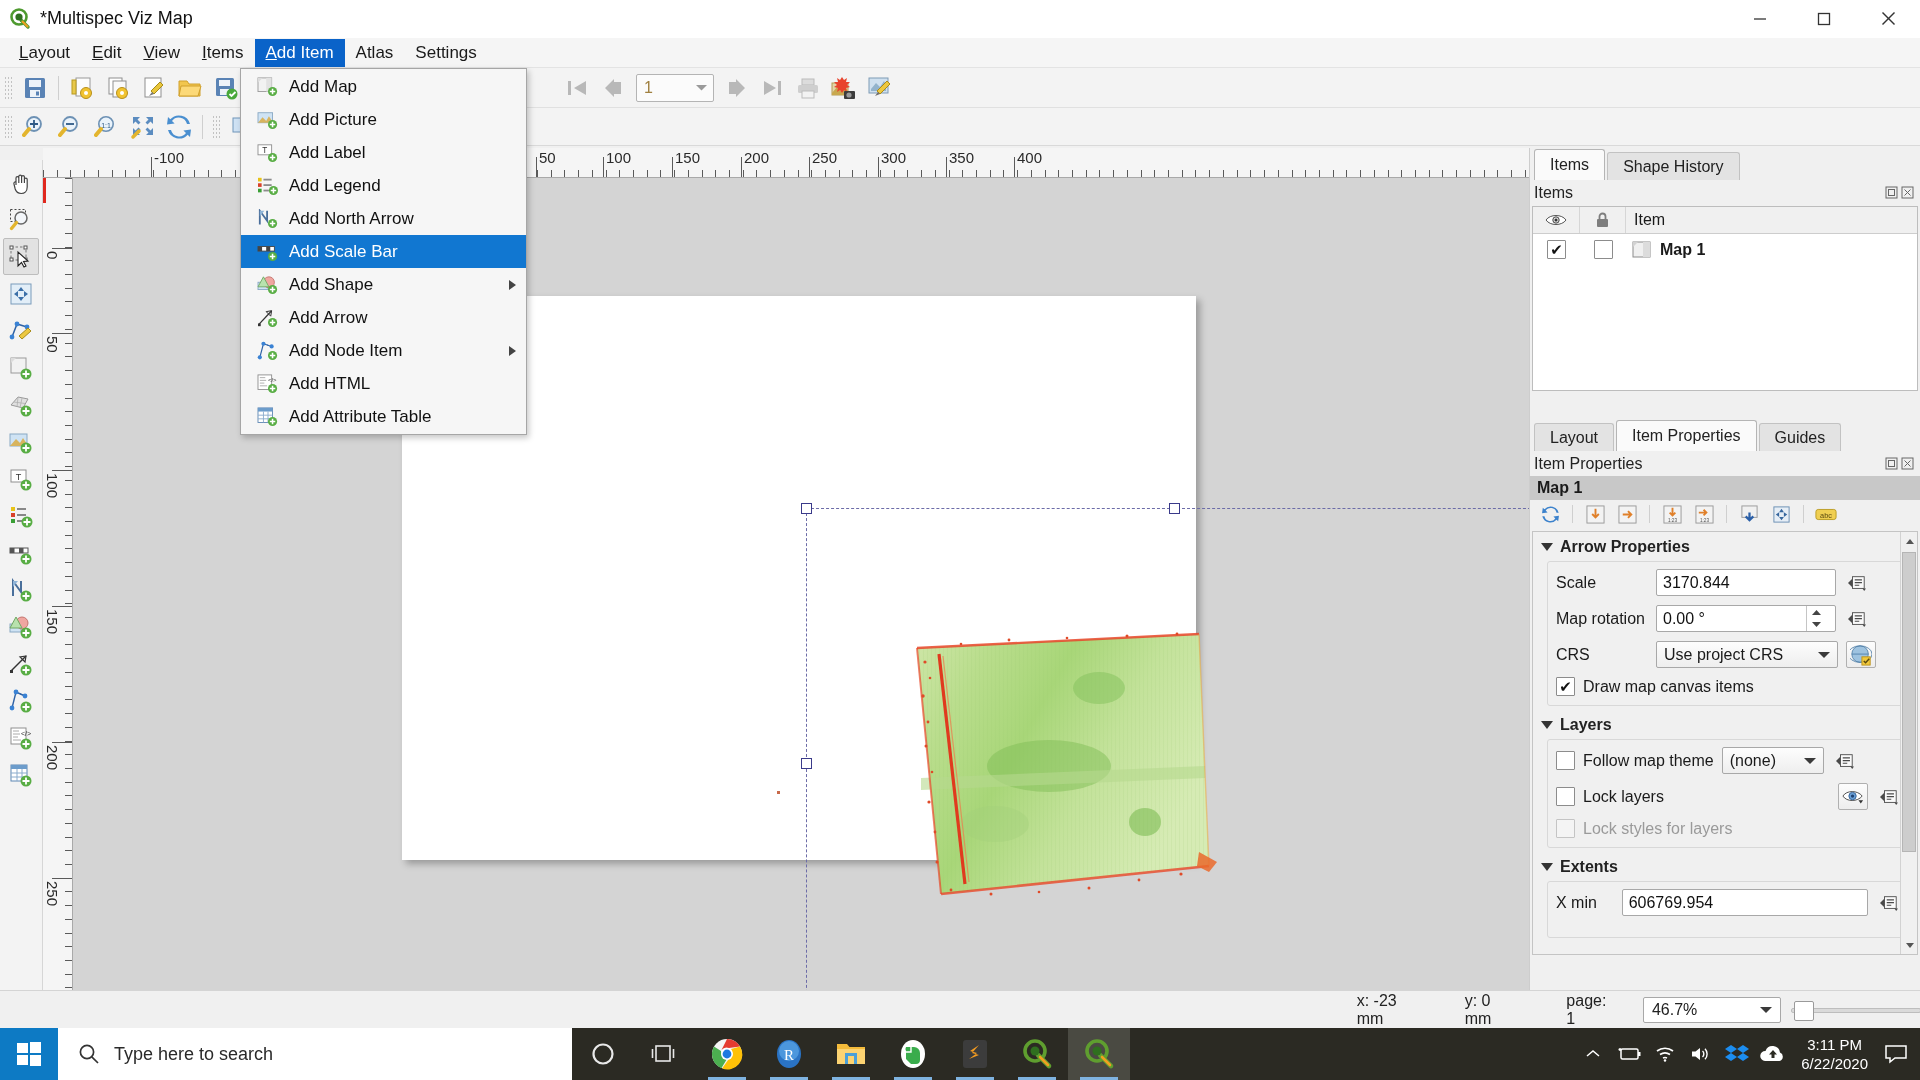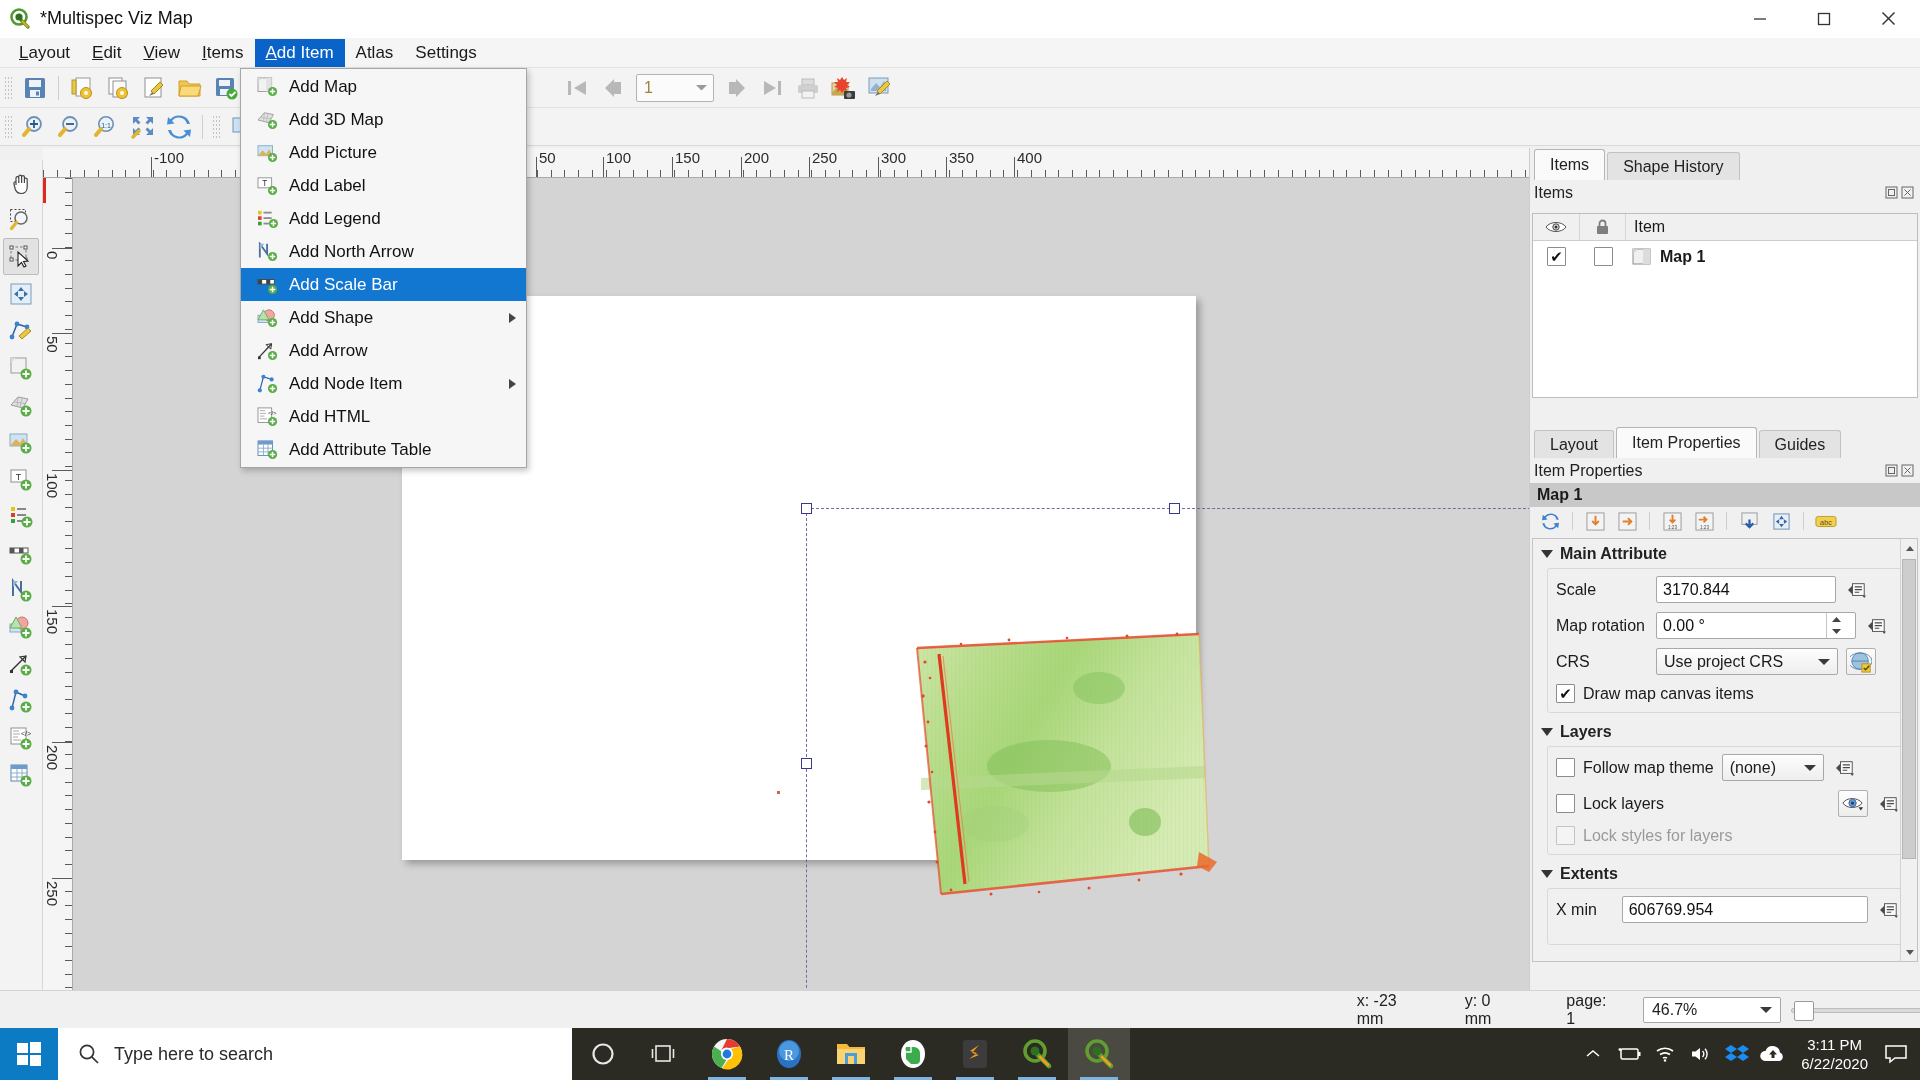--- a/index.html
+++ b/index.html
@@ -118,21 +118,21 @@
     height:28px; padding:0 15px; display:flex; align-items:center; font-size:16px;
     background:#e3e3e3; border:1px solid #c2c2c2; border-bottom:none;
     border-radius:3px 3px 0 0; margin-right:2px; color:#222;
   }
   .tab.on { background:#fafafa; height:31px; border-color:#b5b5b5; }
   .dockhdr {
     display:flex; align-items:center; height:25px; padding:0 6px 0 4px;
     font-size:16px; color:#222; background:#f0f0f0;
   }
   .dockhdr .sp { margin-left:auto; display:flex; gap:3px; }
-  .itemstable { margin:8px 2px; background:#fff; border:1px solid #bdbdbd; height:185px; }
+  .itemstable { margin:1px 2px; background:#fff; border:1px solid #bdbdbd; height:185px; }
   .ith { display:flex; height:27px; background:#f0f0f0; border-bottom:1px solid #cdcdcd; }
   .ith > div { display:flex; align-items:center; justify-content:center; border-right:1px solid #d6d6d6; }
   .itr { display:flex; height:31px; align-items:center; }
   .itr > div { display:flex; align-items:center; height:31px; }
   .cbx {
     width:19px; height:19px; background:#fff; border:1px solid #8c8c8c;
     display:flex; align-items:center; justify-content:center; font-size:15px;
     color:#111; border-radius:1px;
   }
 
@@ -1008,38 +1008,38 @@
             <text x="12" y="11" font-size="8" text-anchor="middle" fill="#5a4a10" font-family="Liberation Sans">abc</text>
           </svg>
       </span>
     </div>
 
     <div class="scrollpane">
 
       <div class="sect">
         <div class="secthdr">
           <span class="tri"></span>
-          <span>Main Attribute</span>
+          <span>Arrow Properties</span>
         </div>
         <div class="groupbox">
           <div class="frow">
             <span class="flabel" style="width:92px">Scale</span>
             <span class="fin" style="width:180px">3170.844</span>
             <span class="ddbtn">
               <svg width="22" height="18" viewBox="0 0 24 20">
                 <path d="M2 10 L7 5 V15 Z" fill="#4a4a4a"></path>
                 <rect x="7" y="3" width="13" height="13" fill="#fafafa" stroke="#4a4a4a"></rect>
                 <path d="M9.5 6.5 h8 M9.5 9.5 h8 M9.5 12.5 h5" stroke="#4a4a4a" stroke-width="1.3"></path>
                 <path d="M18 16 L22 16 L20 19 Z" fill="#4a4a4a"></path>
               </svg>
             </span>
           </div>
           <div class="frow">
             <span class="flabel" style="width:92px">Map rotation</span>
-            <span class="fin" style="width:200px;position:relative;padding-right:9px;gap:21px;">
+            <span class="fin" style="width:180px;position:relative;padding-right:9px;gap:21px;">
               <span>0.00 °</span>
               <span class="spin">
                 <svg width="11" height="7" viewBox="0 0 11 7">
                     <path d="M5.5 1 L10 6 L1 6 Z" fill="#444"></path>
                   </svg>
                 <svg width="11" height="7" viewBox="0 0 11 7">
                     <path d="M5.5 6 L1 1 L10 1 Z" fill="#444"></path>
                   </svg>
               </span>
             </span>
@@ -1340,31 +1340,20 @@
               <rect x="10" y="1" width="6" height="15" fill="#e2e2e2"></rect>
               <circle cx="17" cy="16" r="5" fill="#58ad44"></circle>
               <path d="M17 13 v6 M14 16 h6" stroke="#fff" stroke-width="1.7"></path>
             </svg>
           </span>
           <span class="dlbl">Add Map</span>
         </div>
         <div class="ditem">
           <span class="dic">
             <svg width="22" height="20" viewBox="0 0 24 22">
-              <path d="M1 11 L8 3 L18 5 L13 14 Z" fill="#e0e0e0" stroke="#9a9a9a"></path>
-              <path d="M4 8 L15 9.5 M8 3 L7 13 M12 4 L10 14" stroke="#b4b4b4" stroke-width=".8"></path>
-              <circle cx="17" cy="16" r="5" fill="#58ad44"></circle>
-              <path d="M17 13 v6 M14 16 h6" stroke="#fff" stroke-width="1.7"></path>
-            </svg>
-          </span>
-          <span class="dlbl">Add 3D Map</span>
-        </div>
-        <div class="ditem">
-          <span class="dic">
-            <svg width="22" height="20" viewBox="0 0 24 22">
               <rect x="1" y="3" width="16" height="11" fill="#cfe3f4" stroke="#8aa9c4"></rect>
               <path d="M1 14 L6 8 L10 12 L13 7 L17 13 L17 14 Z" fill="#d8b45e"></path>
               <circle cx="17" cy="16" r="5" fill="#58ad44"></circle>
               <path d="M17 13 v6 M14 16 h6" stroke="#fff" stroke-width="1.7"></path>
             </svg>
           </span>
           <span class="dlbl">Add Picture</span>
         </div>
         <div class="ditem">
           <span class="dic">

